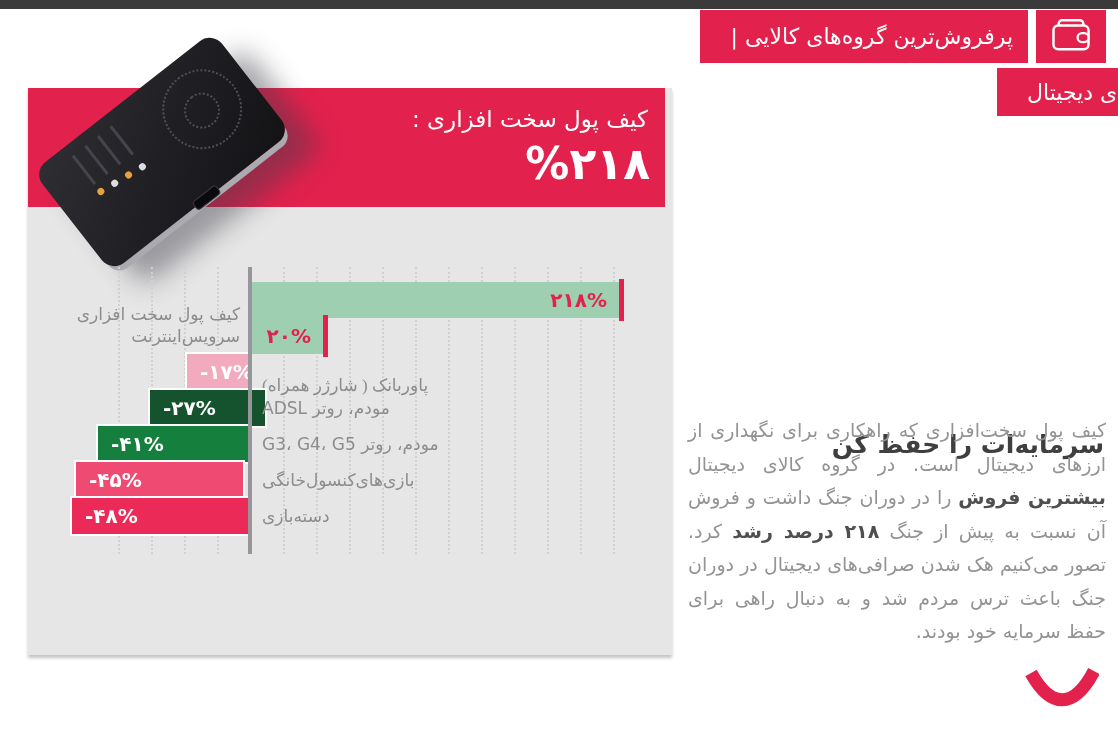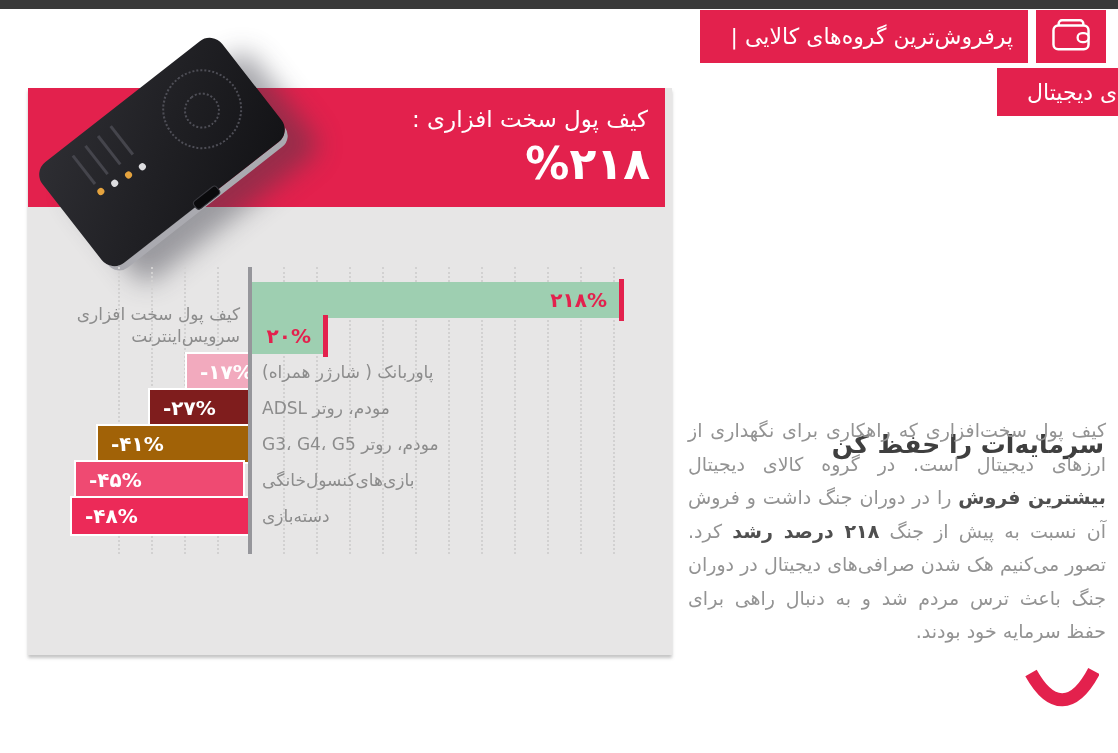--- a/index.html
+++ b/index.html
@@ -108,26 +108,26 @@
         <div class="tick" style="left: 591px; top: 191px;"></div>
         <div class="cat-label pos" style="top: 208px;">کیف پول سخت افزاری</div>
         <div class="bar pos" style="top: 230px; width: 74px; left: 222px; background: rgb(158, 207, 177);">
           <span class="bar-value pos" dir="ltr">۲۰%</span>
         </div>
         <div class="tick" style="left: 295px; top: 227px;"></div>
         <div class="cat-label pos" style="top: 230px;">سرویس‌اینترنت</div>
         <div class="bar neg" style="top: 266px; width: 63px; left: 159px; background: rgb(242, 170, 190);">
           <span class="bar-value neg" dir="ltr">-۱۷%</span>
         </div>
-        <div class="cat-label neg" style="top: 266px;">پاوربانک ( شارژر همراه)</div>
-        <div class="bar neg" style="top: 302px; width: 100px; left: 122px; background: #7f1d1d;">
+        <div class="cat-label neg" style="top: 280px; font-family: Liberation Serif, serif;">پاوربانک ( شارژر همراه)</div>
+        <div class="bar neg" style="top: 302px; width: 100px; left: 122px; background: #14532d; padding-left: 15px;">
           <span class="bar-value neg" dir="ltr">-۲۷%</span>
         </div>
         <div class="cat-label neg" style="top: 302px;">مودم، روتر ADSL</div>
-        <div class="bar neg" style="top: 338px; width: 152px; left: 70px; background: #a16207;">
+        <div class="bar neg" style="top: 338px; width: 152px; left: 70px; background: #15803d;">
           <span class="bar-value neg" dir="ltr">-۴۱%</span>
         </div>
         <div class="cat-label neg" style="top: 338px;">مودم، روتر G3، G4، G5</div>
         <div class="bar neg" style="top: 374px; width: 167px; left: 48px; background: rgb(239, 74, 114);">
           <span class="bar-value neg" dir="ltr">-۴۵%</span>
         </div>
         <div class="cat-label neg" style="top: 374px;">بازی‌های‌کنسول‌خانگی</div>
         <div class="bar neg" style="top: 410px; width: 178px; left: 44px; background: rgb(236, 42, 88);">
           <span class="bar-value neg" dir="ltr">-۴۸%</span>
         </div>

